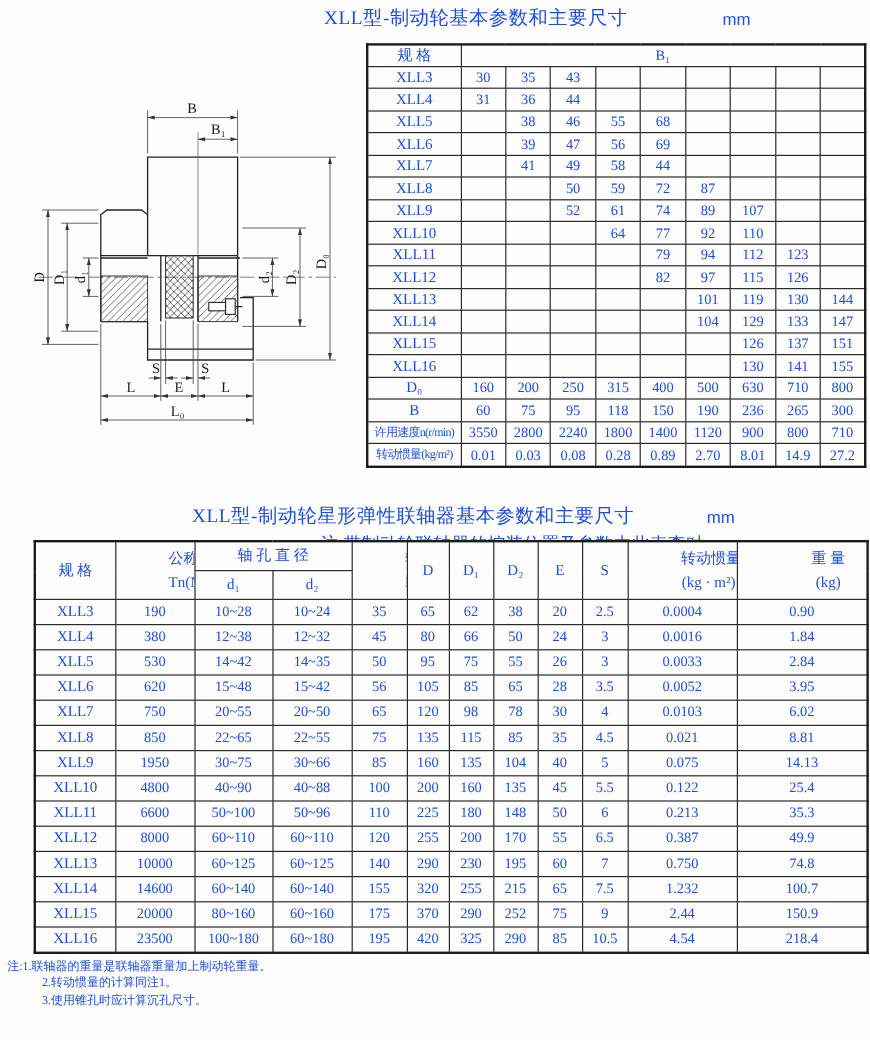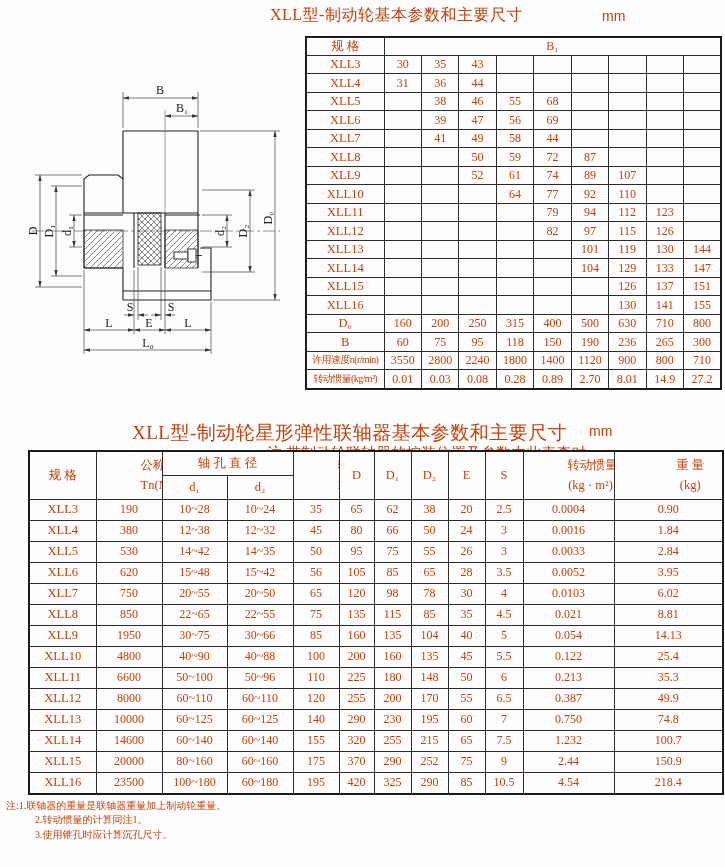--- a/index.html
+++ b/index.html
@@ -1,22 +1,22 @@
 <!DOCTYPE html>
 <html><head>
 <meta charset="utf-8">
 <style>
   html,body{margin:0;padding:0;background:#e8e8e8;}
   .page{position:relative;width:725px;height:867px;background:#fdfdfd;
-        font-family:"Liberation Serif","DejaVu Serif",serif;color:#c2410c;overflow:hidden;}
+        font-family:"Liberation Serif","DejaVu Serif",serif;color:#1d4ed8;overflow:hidden;}
   .abs{position:absolute;}
   #title1{left:270px;top:5px;font-size:16px;letter-spacing:.5px;}
   #unit1{left:602px;top:8px;font-size:14px;font-family:"Liberation Sans",sans-serif;}
   #note1{left:267px;top:396px;font-size:15px;margin-top:48px;}
-  #title2{left:132px;top:420px;font-size:19px;letter-spacing:.5px;}
+  #title2{left:160px;top:420px;font-size:16px;letter-spacing:.5px;}
   #unit2{left:589px;top:423px;font-size:14px;font-family:"Liberation Sans",sans-serif;}
   #footnotes{left:6px;top:799px;font-size:10px;line-height:1.43;}
   #footnotes .indent{margin-left:29px;}
 
   table{border-collapse:collapse;table-layout:fixed;position:absolute;background:#fdfdfd;}
   td,th{border:1px solid #2b2b2b;text-align:center;vertical-align:middle;
         padding:0;font-weight:normal;white-space:nowrap;overflow:hidden;}
   #table1{left:305px;top:36px;width:417px;height:354px;font-size:12px;border:2px solid #1c1c1c;}
   #table1 col.lbl{width:78px;}
   #table1 .rowlabel{font-size:12.5px;}
@@ -531,21 +531,21 @@
           <td>XLL9</td>
           <td>1950</td>
           <td>30~75</td>
           <td>30~66</td>
           <td>85</td>
           <td>160</td>
           <td>135</td>
           <td>104</td>
           <td>40</td>
           <td>5</td>
-          <td>0.054</td>
+          <td>0.075</td>
           <td>14.13</td>
         </tr>
         <tr>
           <td>XLL10</td>
           <td>4800</td>
           <td>40~90</td>
           <td>40~88</td>
           <td>100</td>
           <td>200</td>
           <td>160</td>

